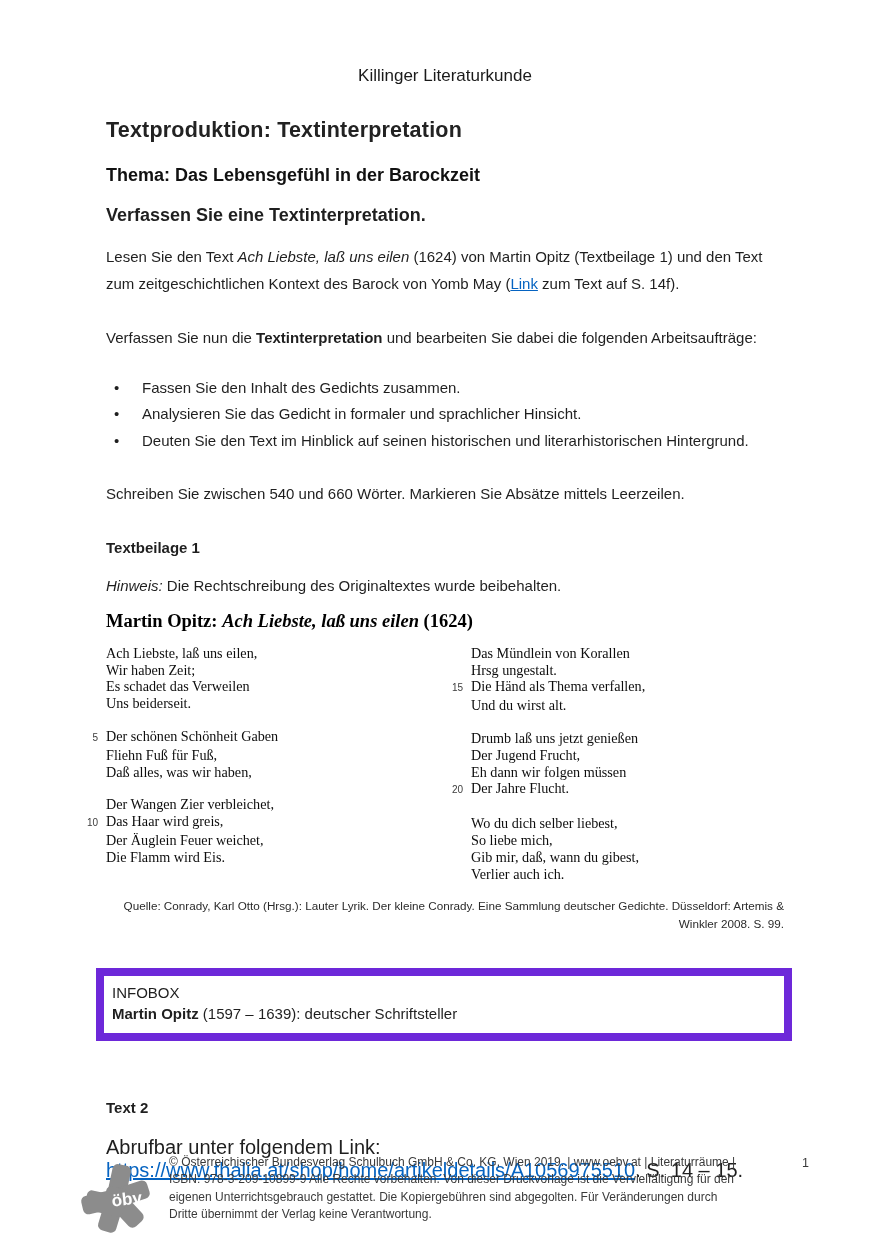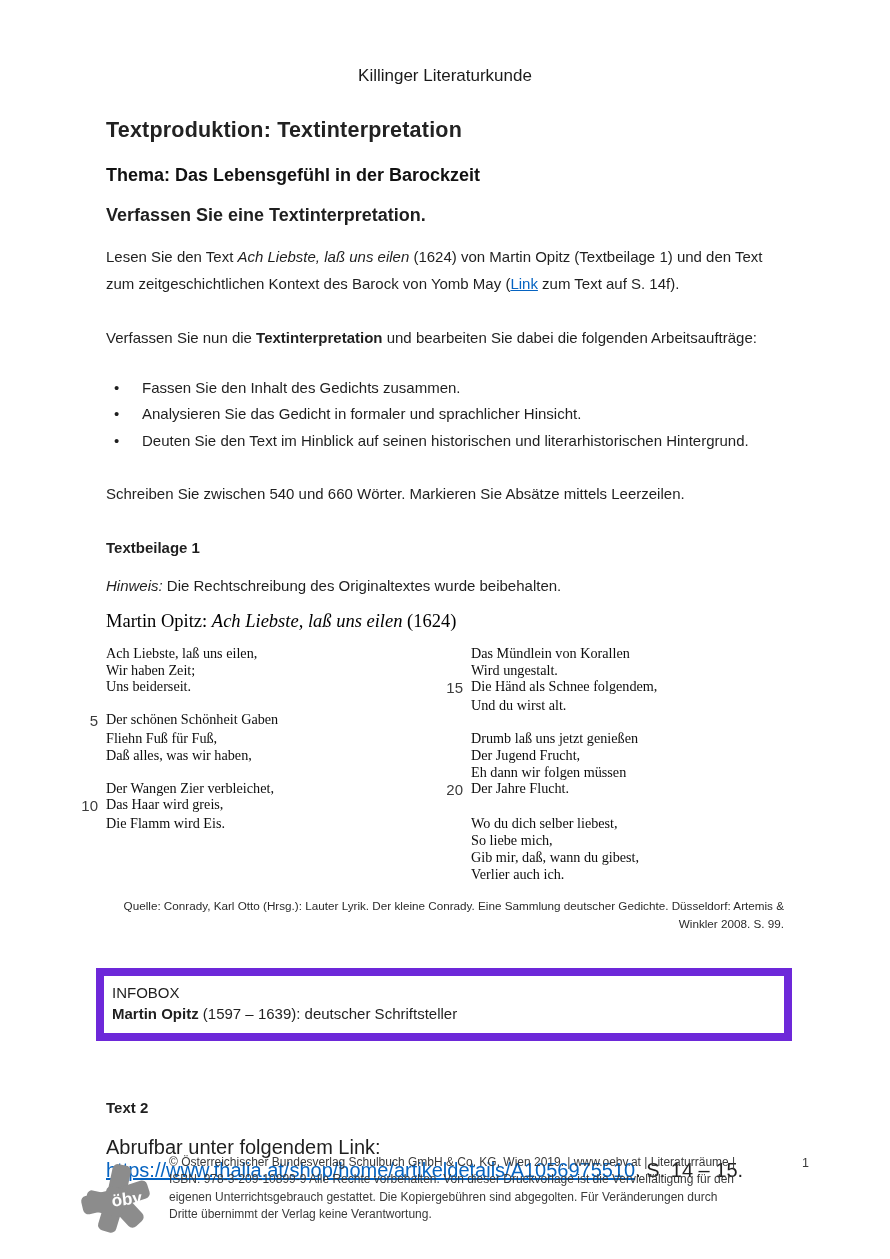--- a/index.html
+++ b/index.html
@@ -52,39 +52,39 @@
     line-height: 26.3px;
   }
   ul.bullets .dot { width: 28px; flex: 0 0 28px; }
   .note-par { margin-top: 27px; font-size: 15px; line-height: 26px; }
   .section-heading { margin-top: 32px; font-size: 15px; font-weight: 700; }
   .hint-par { margin-top: 21px; font-size: 15px; }
   .poem-heading {
     margin-top: 17px;
     font-family: "Liberation Serif", serif;
     font-size: 18.5px;
-    font-weight: 400;
+    font-weight: 700;
     color: #000000;
   }
   .poem-wrap {
     margin-top: 13px;
     margin-left: -30px;
     display: flex;
   }
   .poem-col { width: 365px; flex: 0 0 365px; }
   .stanza { margin-bottom: 16px; }
   .stanza:last-child { margin-bottom: 0; }
   .pline { display: flex; line-height: 16.8px; }
   .lnum {
     flex: 0 0 22px;
     width: 22px;
     text-align: right;
     margin-right: 8px;
     font-family: "Liberation Sans", sans-serif;
-    font-size: 15px;
+    font-size: 10px;
     color: #3c3c3c;
     padding-top: 2px;
   }
   .ltext {
     font-family: "Liberation Serif", serif;
     font-size: 14.2px;
     color: #0d0d0d;
   }
   .poem-source {
     margin-top: 15px;
@@ -173,20 +173,24 @@
         <div class="pline">
             <span class="lnum"></span>
             <span class="ltext">Ach Liebste, laß uns eilen,</span>
           </div>
         <div class="pline">
             <span class="lnum"></span>
             <span class="ltext">Wir haben Zeit;</span>
           </div>
         <div class="pline">
             <span class="lnum"></span>
+            <span class="ltext">Es schadet das Verweilen</span>
+          </div>
+        <div class="pline">
+            <span class="lnum"></span>
             <span class="ltext">Uns beiderseit.</span>
           </div>
       </div>
       <div class="stanza">
         <div class="pline">
             <span class="lnum">5</span>
             <span class="ltext">Der schönen Schönheit Gaben</span>
           </div>
         <div class="pline">
             <span class="lnum"></span>
@@ -201,37 +205,41 @@
         <div class="pline">
             <span class="lnum"></span>
             <span class="ltext">Der Wangen Zier verbleichet,</span>
           </div>
         <div class="pline">
             <span class="lnum">10</span>
             <span class="ltext">Das Haar wird greis,</span>
           </div>
         <div class="pline">
             <span class="lnum"></span>
+            <span class="ltext">Der Äuglein Feuer weichet,</span>
+          </div>
+        <div class="pline">
+            <span class="lnum"></span>
             <span class="ltext">Die Flamm wird Eis.</span>
           </div>
       </div>
     </div>
     <div class="poem-col">
       <div class="stanza">
         <div class="pline">
             <span class="lnum"></span>
             <span class="ltext">Das Mündlein von Korallen</span>
           </div>
         <div class="pline">
             <span class="lnum"></span>
-            <span class="ltext">Wird ungestalt.</span>
+            <span class="ltext">Hrsg ungestalt.</span>
           </div>
         <div class="pline">
             <span class="lnum">15</span>
-            <span class="ltext">Die Händ als Schnee folgendem,</span>
+            <span class="ltext">Die Händ als Thema verfallen,</span>
           </div>
         <div class="pline">
             <span class="lnum"></span>
             <span class="ltext">Und du wirst alt.</span>
           </div>
       </div>
       <div class="stanza">
         <div class="pline">
             <span class="lnum"></span>
             <span class="ltext">Drumb laß uns jetzt genießen</span>

